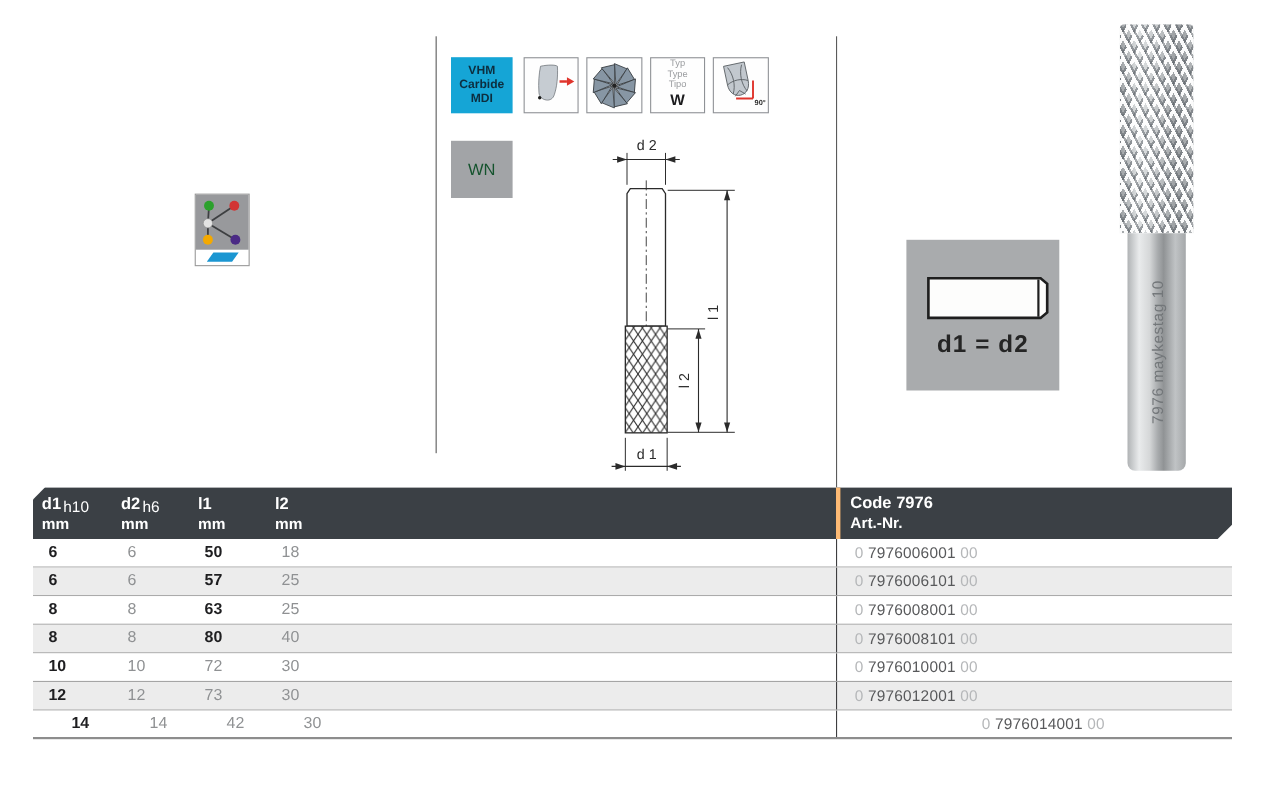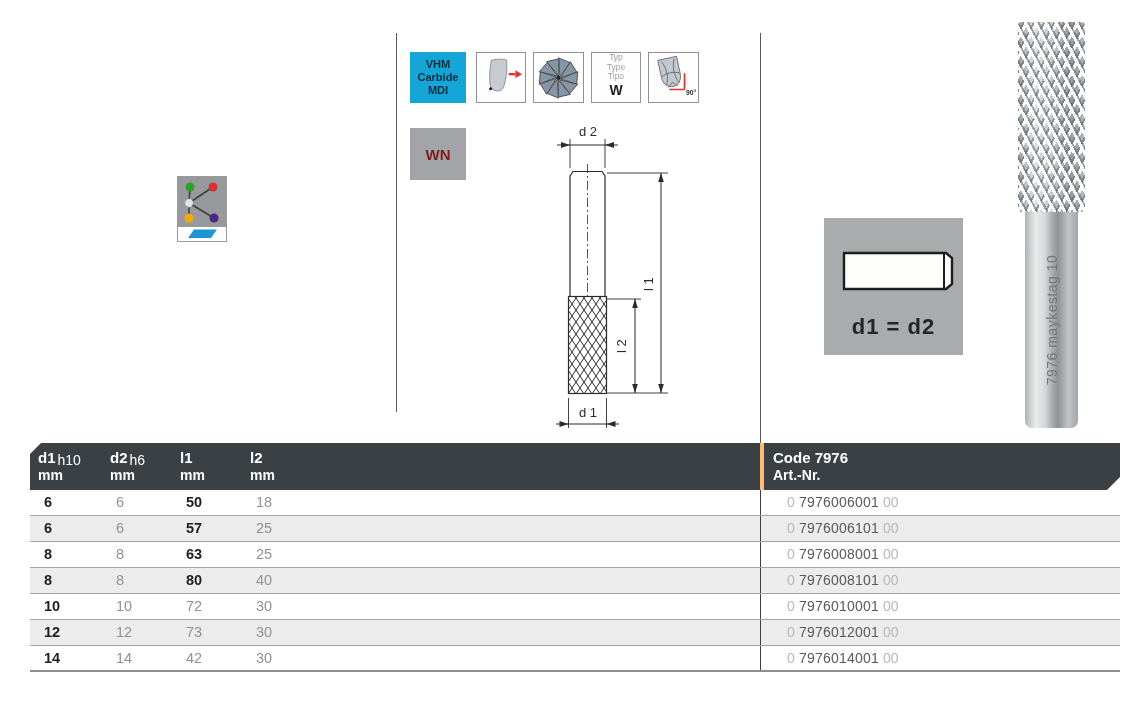--- a/index.html
+++ b/index.html
@@ -18,21 +18,21 @@
   .material-icon svg{position:absolute;left:0;top:0;}
   .node-line{stroke:#3d3f41;stroke-width:1.6;}
   .n-green{fill:var(--node_green);} .n-red{fill:var(--node_red);}
   .n-yellow{fill:var(--node_yellow);} .n-purple{fill:var(--node_purple);}
   .n-center{fill:var(--node_center);stroke:#8e8e8e;stroke-width:.6;}
   .para{fill:var(--mat_blue);}
 
   
   .badge{box-sizing:border-box;text-align:center;display:flex;flex-direction:column;justify-content:center;}
   .badge-vhm{left:410px;top:52px;width:56px;height:51px;background:var(--vhm_blue);color:#0d2e3f;font-weight:bold;font-size:11px;line-height:13px;}
-  .badge-wn{left:410px;top:128px;width:56px;height:52px;background:var(--badge_gray);color:#7f1d1d;font-weight:bold;font-size:15px;}
+  .badge-wn{left:410px;top:128px;width:56px;height:52px;background:var(--badge_gray);color:#14532d;font-weight:normal;font-size:15px;}
 
   
   .icon-box{top:52px;width:50px;height:51px;border:1px solid #8f9296;background:#fefefe;box-sizing:border-box;}
   .icon-box svg{display:block;}
   .typ-box{display:flex;flex-direction:column;text-align:center;}
   .typ-box .tline{font-size:8.5px;line-height:9.5px;color:#9b9da0;}
   .typ-box .tval{font-size:14px;line-height:15px;font-weight:bold;color:#1c1c1e;margin-top:1px;}
   .blade{fill:#8796a4;stroke:#3a3f44;stroke-width:.8;}
   .tool-body{fill:#c6ccd2;stroke:#6a6f74;stroke-width:.7;}
   .red-stroke{stroke:var(--arrow_red);fill:none;}
@@ -47,21 +47,21 @@
   .dthin{stroke:#2b2b2b;stroke-width:.9;fill:none;}
   .darrow{fill:#2b2b2b;}
   .dtext{font-size:13px;fill:#2b2b2b;}
   .dpart{fill:#ffffff;stroke:#2b2b2b;stroke-width:1.2;}
   .centerline{stroke:#2b2b2b;stroke-width:.8;stroke-dasharray:9 3 2 3;}
 
   
   .shank-panel{left:824px;top:218px;width:139px;height:137px;background:var(--gray_panel);}
   .shank-panel svg{position:absolute;left:0;top:0;}
   .shank-shape{fill:#fdfdfc;stroke:#1e1e1e;stroke-width:2.4;}
-  .shank-label{position:absolute;left:0;width:100%;top:96px;text-align:center;font-size:22px;font-weight:bold;color:#252525;letter-spacing:1px;}
+  .shank-label{position:absolute;left:0;width:100%;top:82px;text-align:center;font-size:22px;font-weight:bold;color:#252525;letter-spacing:1px;}
 
   
   .photo{left:1008px;top:22px;width:88px;height:406px;}
   .burr{position:absolute;left:10px;top:0;width:67px;height:190px;border-radius:4px 4px 0 0;
     background:
       repeating-linear-gradient(62deg, rgba(255,255,255,0) 0 4px, rgba(255,255,255,.95) 4px 7px, rgba(96,102,108,.55) 7px 9px),
       repeating-linear-gradient(-62deg, rgba(255,255,255,0) 0 4px, rgba(255,255,255,.95) 4px 7px, rgba(96,102,108,.55) 7px 9px),
       linear-gradient(90deg,#9a9ea1 0%,#dfe2e3 25%,#c6c9cb 50%,#989c9f 78%,#b6b9bb 100%);
   }
   .shank-photo{position:absolute;left:17px;top:190px;width:53px;height:216px;border-radius:0 0 7px 7px;
@@ -76,25 +76,25 @@
     background:var(--header_dark);color:#fff;box-sizing:border-box;
     clip-path:polygon(11px 0, 100% 0, 100% calc(100% - 13px), calc(100% - 13px) 100%, 0 100%, 0 11px);}
   .th{padding:6px 0 0 8px;}
   .th-line1{font-size:15px;font-weight:bold;line-height:18px;}
   .th-line2{font-size:14px;font-weight:bold;line-height:16px;}
   .tol{font-size:14px;font-weight:normal;position:relative;bottom:-2px;margin-left:2px;}
   .code-th{border-left:4px solid #fdba74;padding-left:9px;}
   .tr{display:grid;grid-template-columns:72px 70px 70px 70px 1fr 360px;height:26px;box-sizing:border-box;
     border-bottom:1.5px solid #a5a5a5;background:#fff;}
   .tr.alt{background:var(--row_alt);}
-  .tr:last-child{border-bottom:2px solid #8d8d8d;}
+  .tr:last-child{border-bottom:2px solid #8d8d8d;text-align:center;}
   .td{font-size:14.5px;line-height:24px;padding-left:14px;}
   .val-bold{color:#1e1e20;font-weight:bold;}
   .val-gray{color:#8f9193;}
-  .td.art{border-left:1px solid #3e3e40;padding-left:26px;font-size:14px;letter-spacing:.2px;}
+  .td.art{border-left:1px solid #3e3e40;padding-left:16px;font-size:14px;letter-spacing:.2px;}
   .art-prefix,.art-suffix{color:#b5b7b9;}
   .art-main{color:#58595b;margin:0 4px;}
 </style>
 </head>
 <body>
 
 <div class="abs vdivider" style="left:396px;top:33px;height:379px;"></div>
 <div class="abs vdivider" style="left:760px;top:33px;height:410px;"></div>
 
 <div class="abs material-icon">

